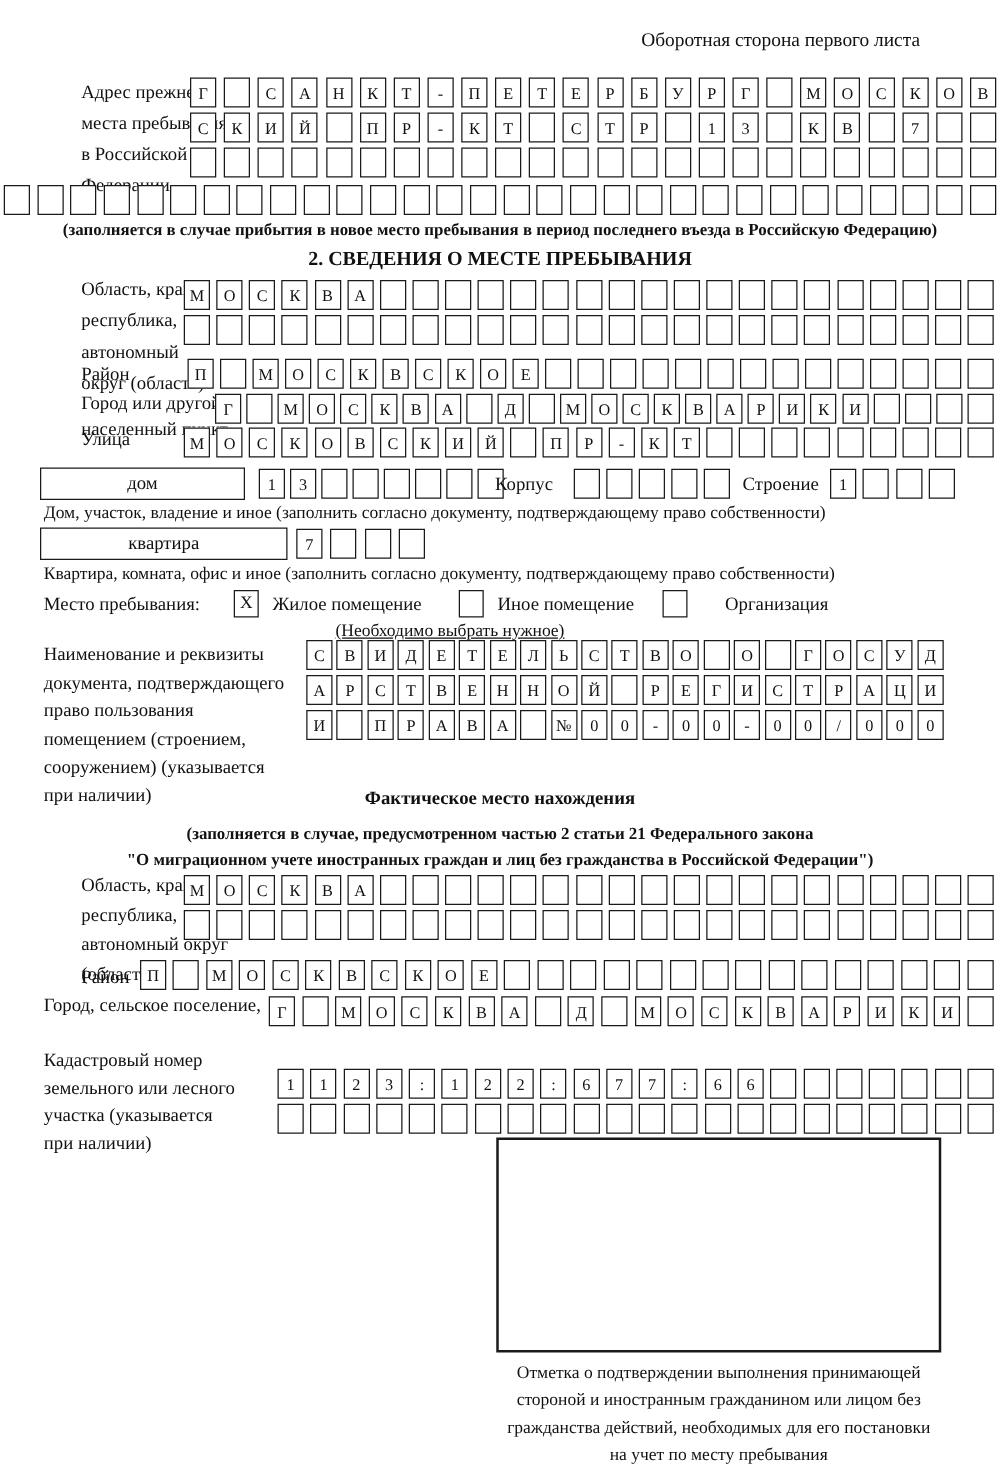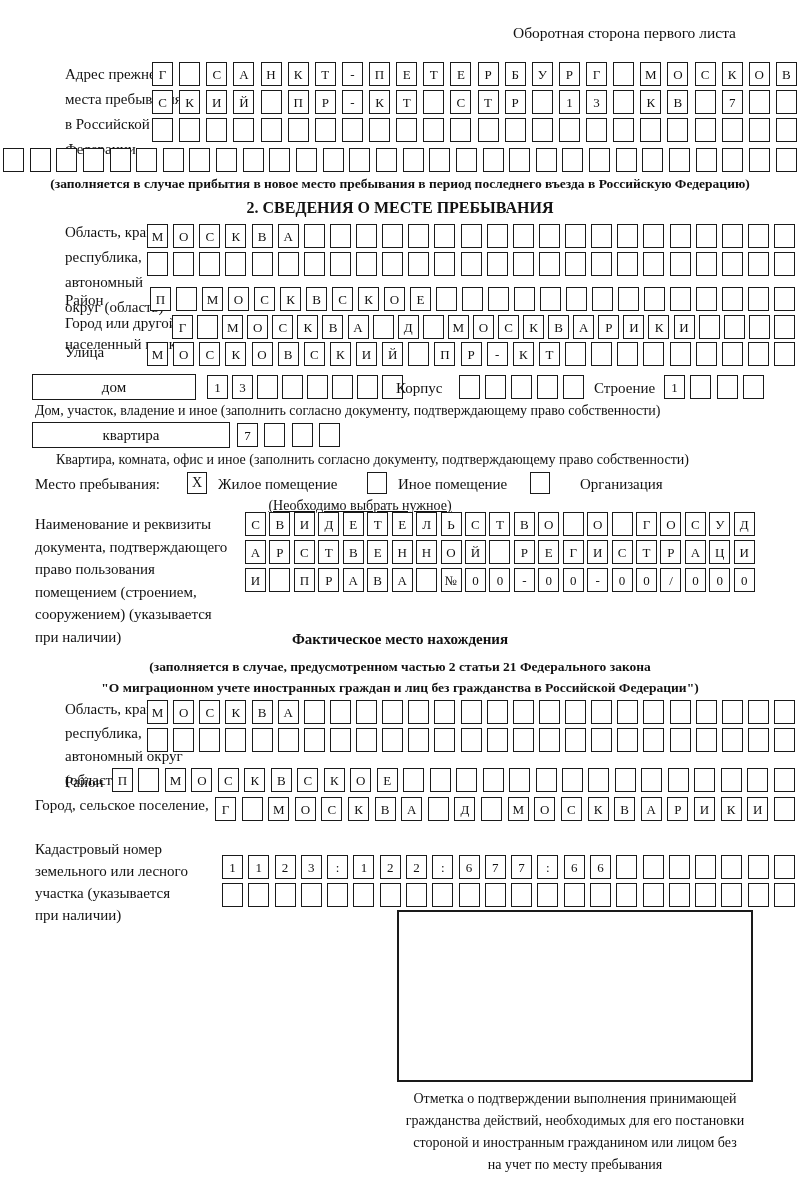--- a/index.html
+++ b/index.html
@@ -343,21 +343,21 @@
     </div>
   <div class="abs caption" style="left:35px;top:403px;">Дом, участок, владение и иное (заполнить согласно документу, подтверждающему право собственности)</div>
 
   <div class="abs bigbox" style="left:32px;top:422px;width:198px;">квартира</div>
   <div class="abs cellrow" style="left:237px;top:423px;width:103px;">
       <span class="cell">7</span>
       <span class="cell"></span>
       <span class="cell"></span>
       <span class="cell"></span>
     </div>
-  <div class="abs caption" style="left:35px;top:452px;margin-left:21px;">Квартира, комната, офис и иное (заполнить согласно документу, подтверждающему право собственности)</div>
+  <div class="abs caption" style="left:35px;top:452px;">Квартира, комната, офис и иное (заполнить согласно документу, подтверждающему право собственности)</div>
 
   <div class="abs lbl" style="left:35px;top:472px;">Место пребывания:</div>
   <div class="abs chk" style="left:187px;top:472px;">X</div>
   <div class="abs lbl" style="left:218px;top:472px;">Жилое помещение</div>
   <div class="abs chk" style="left:367px;top:472px;"></div>
   <div class="abs lbl" style="left:398px;top:472px;">Иное помещение</div>
   <div class="abs chk" style="left:530px;top:472px;"></div>
   <div class="abs lbl" style="left:580px;top:472px;">Организация</div>
   <div class="abs caption" style="left:180px;top:498px;width:360px;text-align:center;text-decoration:underline;">(Необходимо выбрать нужное)</div>
 
@@ -615,18 +615,18 @@
       <span class="cell"></span>
       <span class="cell"></span>
       <span class="cell"></span>
       <span class="cell"></span>
       <span class="cell"></span>
     </div>
 
   <div class="abs stamp" style="left:397px;top:910px;width:356px;height:172px;"></div>
   <div class="abs stampcap" style="left:370px;top:1088px;width:410px;">
       <div>Отметка о подтверждении выполнения принимающей</div>
+      <div>стороной и иностранным гражданином или лицом без</div>
       <div>гражданства действий, необходимых для его постановки</div>
-      <div>стороной и иностранным гражданином или лицом без</div>
       <div>на учет по месту пребывания</div>
     </div>
 
 </div>
 
 </body></html>

